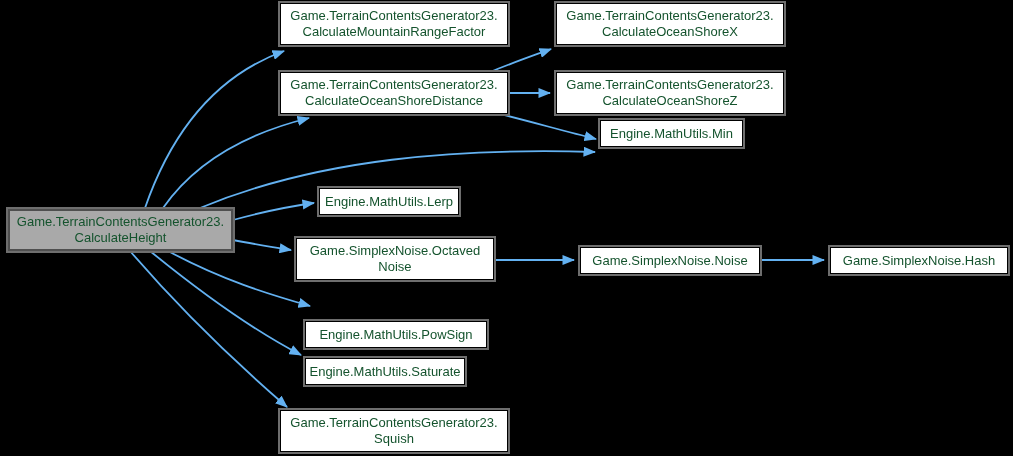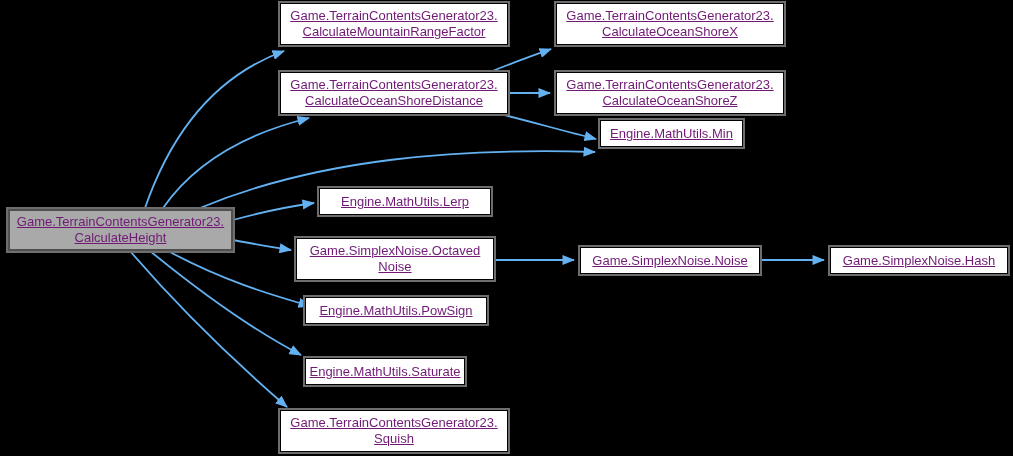--- a/index.html
+++ b/index.html
@@ -31,30 +31,29 @@
     stroke:var(--edge);
     stroke-width:1.8;
   }
   .arrowhead{fill:var(--edge);}
   .node{
     position:absolute;
     box-sizing:border-box;
     background:var(--node-fill);
     border:1px solid var(--node-border);
     outline:2px solid var(--node-halo);
-    color:#701a75;
+    color:#14532d;
     font-size:13px;
     line-height:16px;
     display:flex;
     align-items:center;
     justify-content:center;
     text-align:center;
     white-space:pre-line;
     cursor:pointer;
-    text-decoration:underline;
   }
   .node.highlight{
     background:var(--hl-fill);
     border:2px solid var(--hl-border);
     cursor:default;
   }
 </style>
 </head>
 <body>
 
@@ -91,29 +90,29 @@
 CalculateOceanShoreDistance</div>
 
   <div class="node" style="left:556px; top:3px;   width:228px; height:42px;">Game.TerrainContentsGenerator23.
 CalculateOceanShoreX</div>
 
   <div class="node" style="left:556px; top:72px;  width:228px; height:42px;">Game.TerrainContentsGenerator23.
 CalculateOceanShoreZ</div>
 
   <div class="node" style="left:600px; top:120px; width:143px; height:27px;">Engine.MathUtils.Min</div>
 
-  <div class="node" style="left:319px; top:188px; width:172px; height:27px;">Engine.MathUtils.Lerp</div>
+  <div class="node" style="left:319px; top:188px; width:140px; height:27px;">Engine.MathUtils.Lerp</div>
 
   <div class="node" style="left:580px; top:247px; width:180px; height:27px;">Game.SimplexNoise.Noise</div>
 
   <div class="node" style="left:296px; top:238px; width:198px; height:42px;">Game.SimplexNoise.Octaved
 Noise</div>
 
   <div class="node" style="left:830px; top:247px; width:178px; height:27px;">Game.SimplexNoise.Hash</div>
 
-  <div class="node" style="left:305px; top:297px; width:182px; height:27px;">Engine.MathUtils.PowSign</div>
+  <div class="node" style="left:305px; top:321px; width:182px; height:27px;">Engine.MathUtils.PowSign</div>
 
   <div class="node" style="left:305px; top:358px; width:160px; height:27px;">Engine.MathUtils.Saturate</div>
 
   <div class="node" style="left:280px; top:410px; width:228px; height:42px;">Game.TerrainContentsGenerator23.
 Squish</div>
 
 </div>
 
 </body></html>

